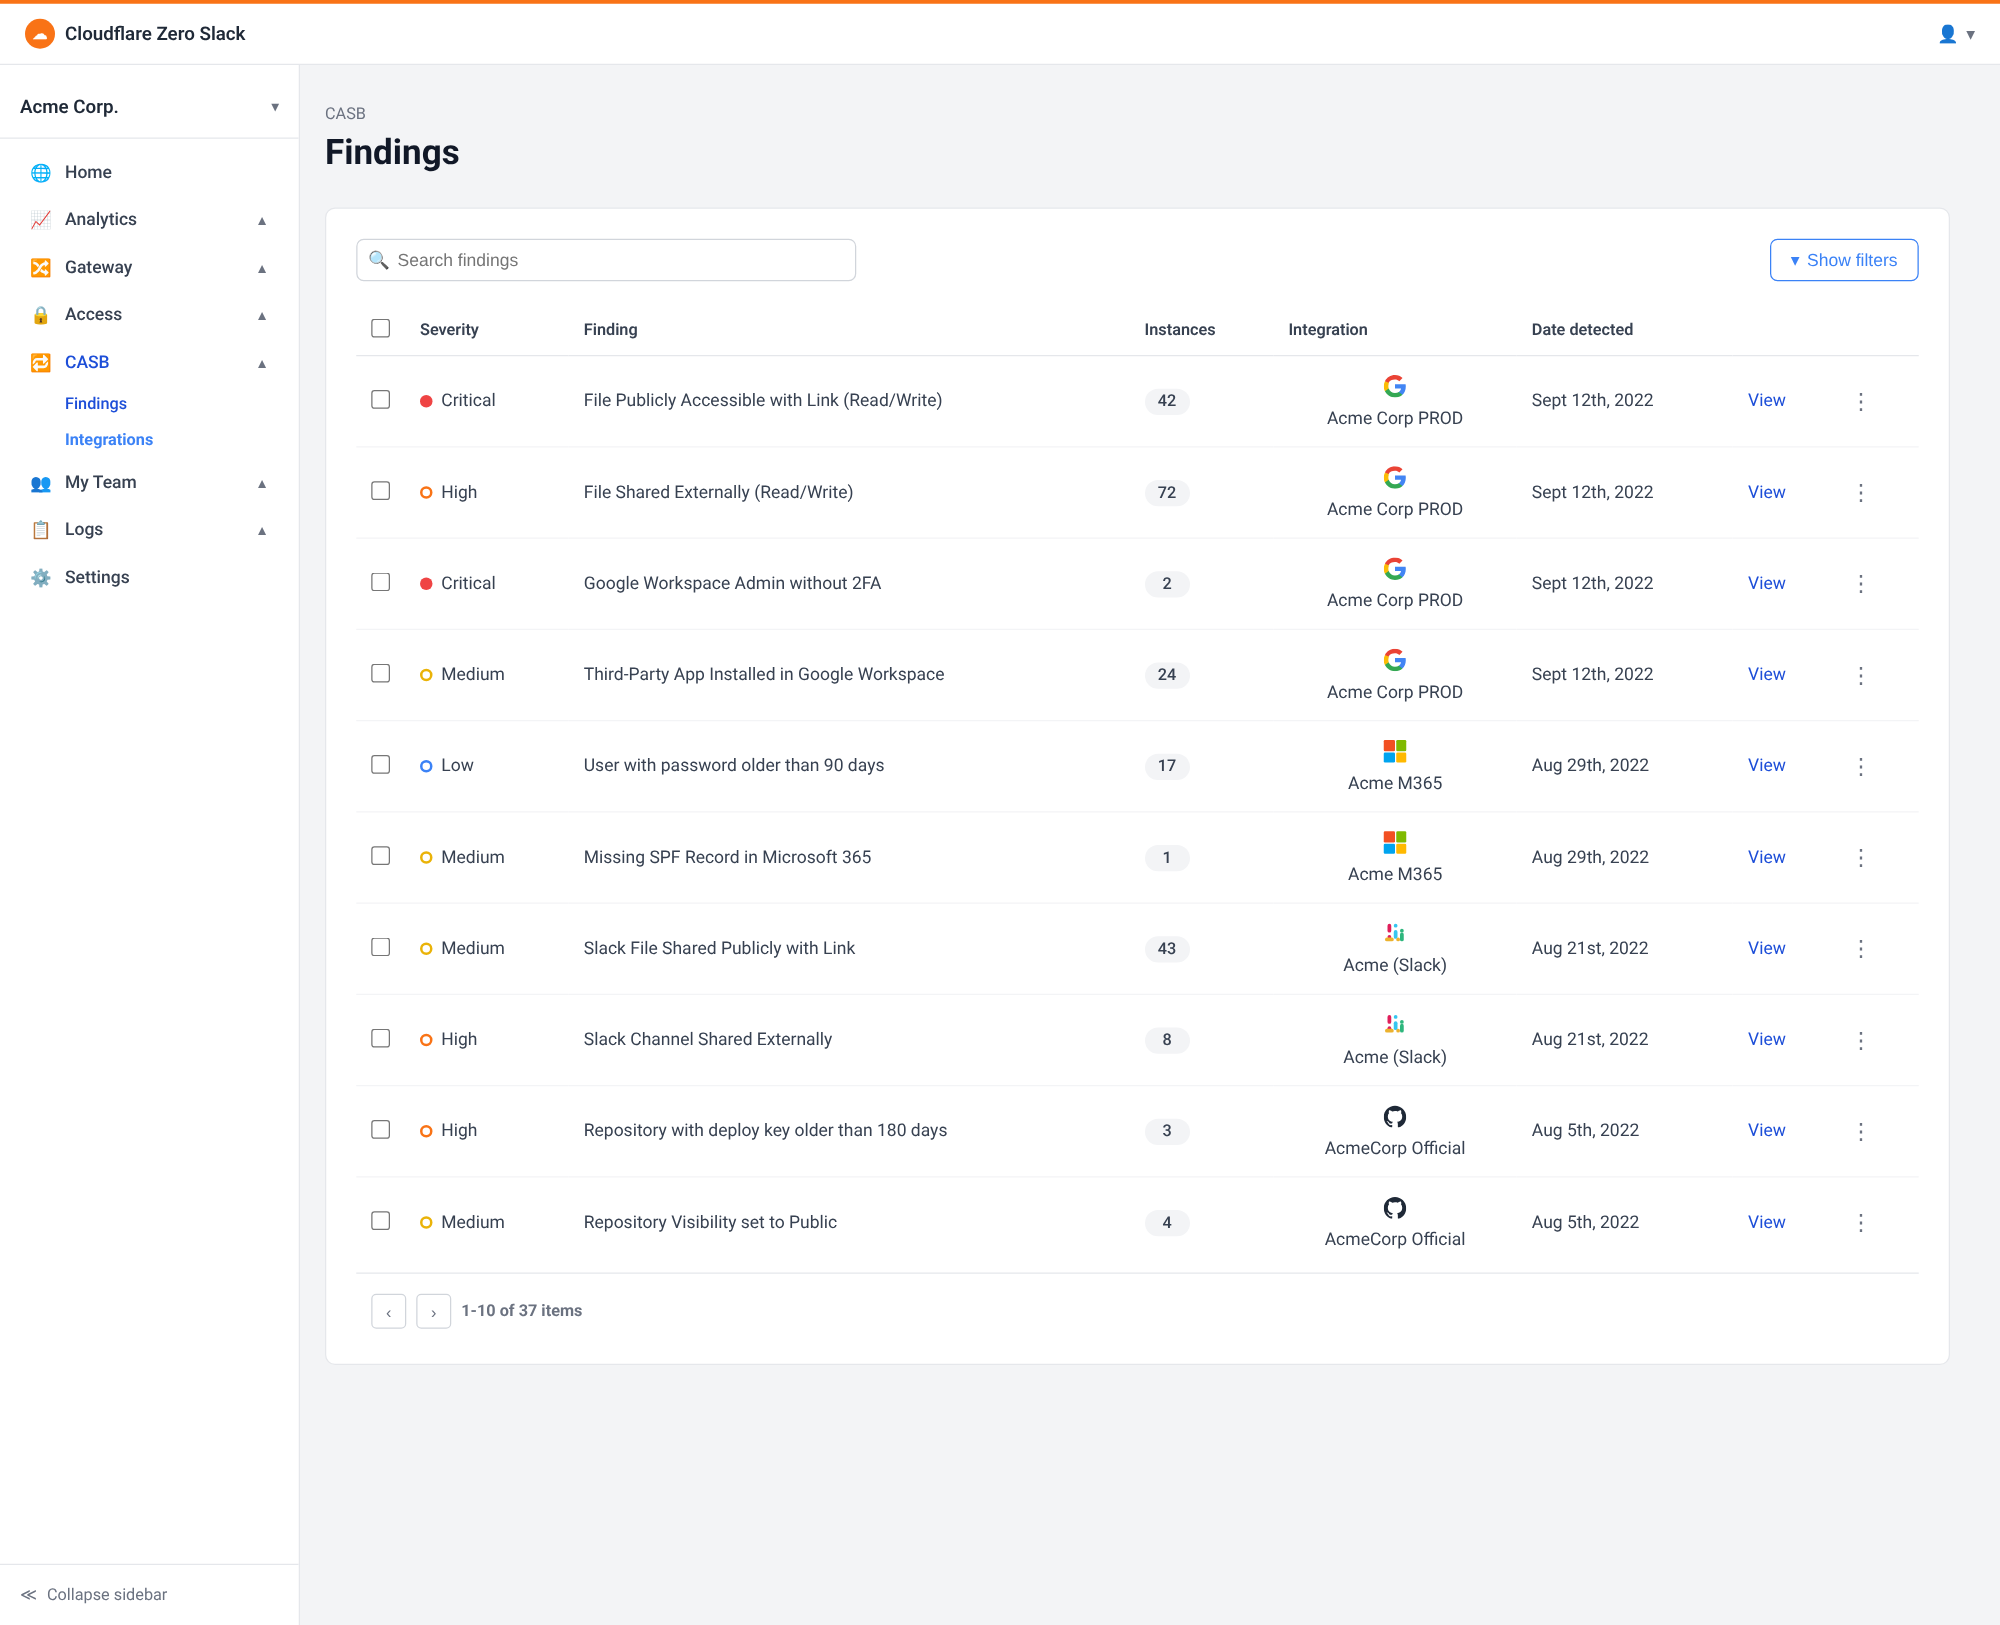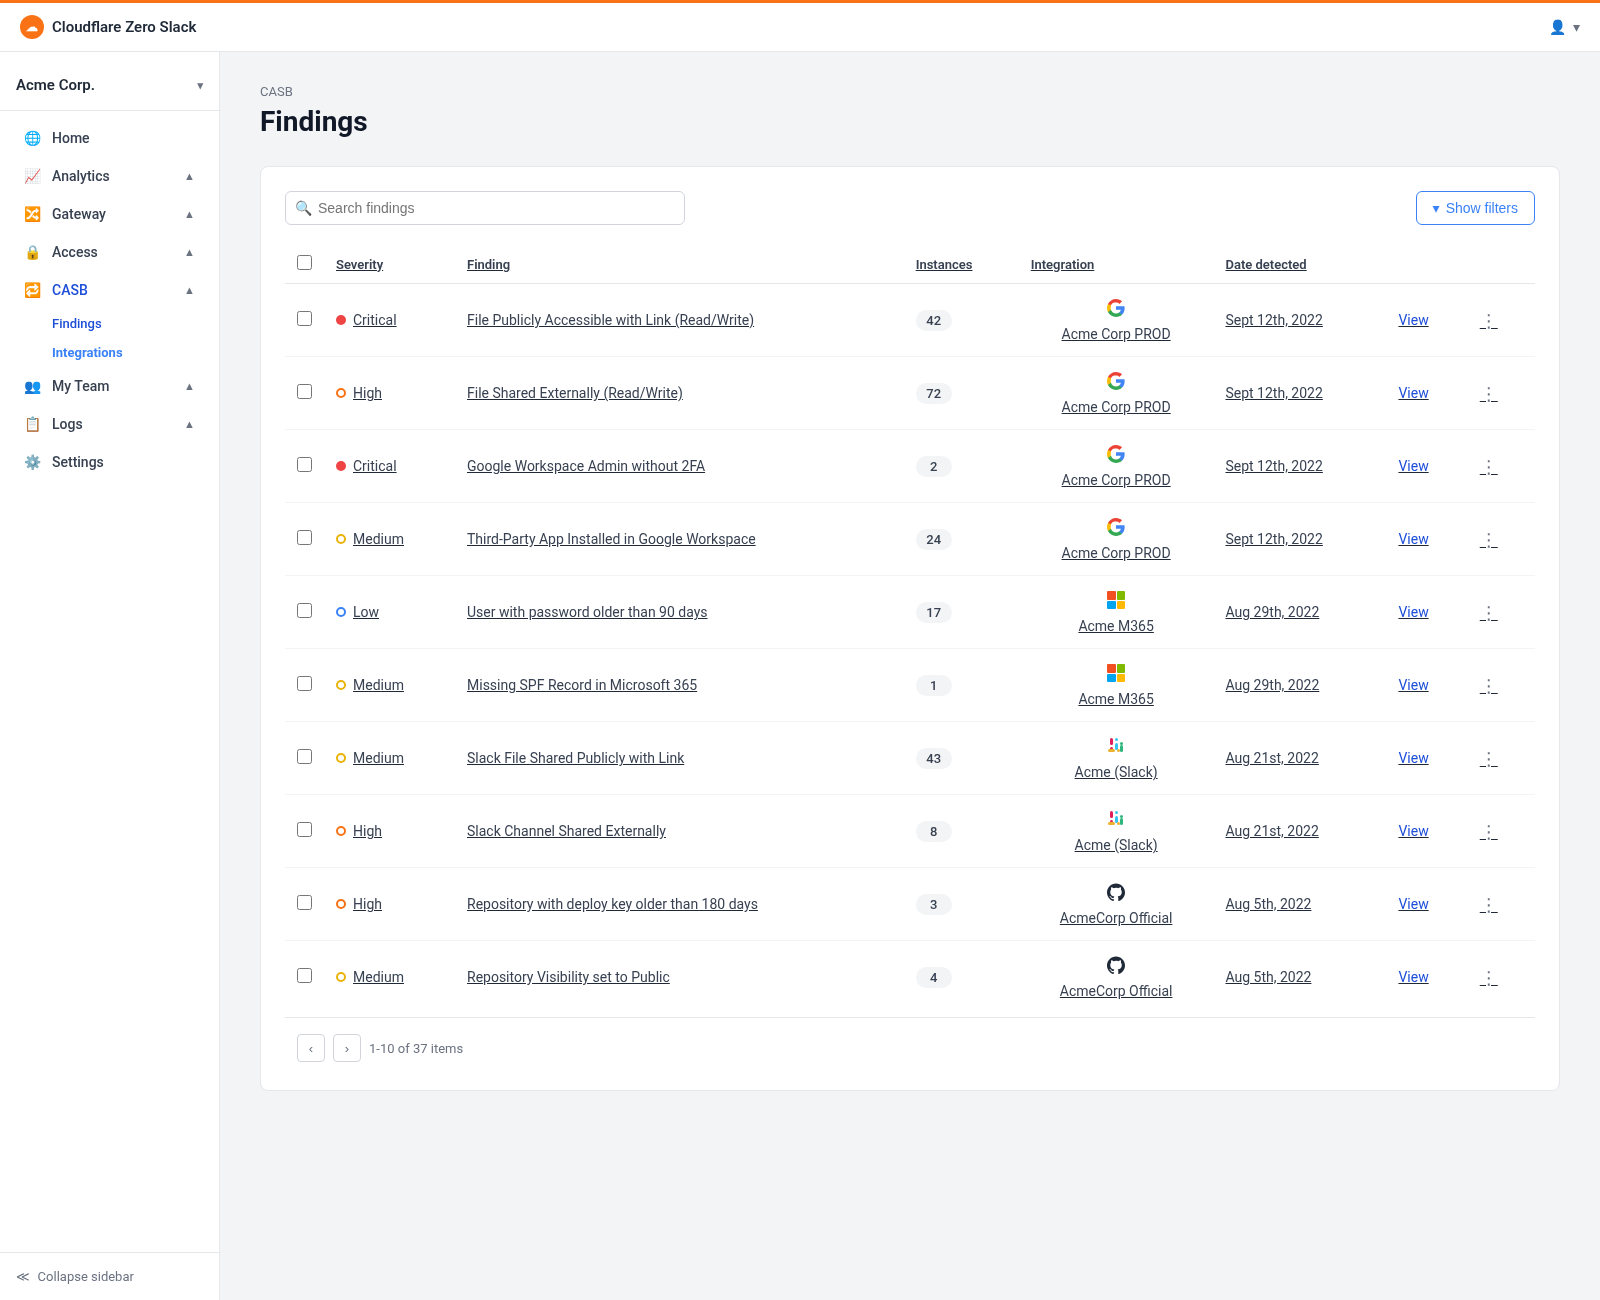--- a/index.html
+++ b/index.html
@@ -42,21 +42,21 @@
 
     
     .layout {
       display: flex;
       margin-top: 52px;
       min-height: calc(100vh - 52px);
     }
 
     
     .sidebar {
-      width: 220px;
+      width: 240px;
       background: #fff;
       border-right: 1px solid #e5e7eb;
       flex-shrink: 0;
       display: flex;
       flex-direction: column;
       padding-top: 16px;
       position: fixed;
       top: 52px;
       bottom: 0;
       left: 0;
@@ -206,21 +206,21 @@
       color: #6b7280;
       border-bottom: 2px solid transparent;
       margin-bottom: -1px;
     }
     .tab.active {
       color: #1d4ed8;
       border-bottom-color: #1d4ed8;
     }
 
     
-    .findings-table { width: 100%; border-collapse: collapse; text-decoration: underline; }
+    .findings-table { width: 100%; border-collapse: collapse; }
     .findings-table th {
       text-align: left;
       padding: 10px 12px;
       font-size: 13px;
       font-weight: 600;
       color: #374151;
       border-bottom: 1px solid #e5e7eb;
       background: #fff;
     }
     .findings-table td {
@@ -355,20 +355,21 @@
       border-radius: 4px;
       background: #fff;
       display: flex; align-items: center; justify-content: center;
       cursor: pointer;
       font-size: 13px;
       color: #6b7280;
     }
     .pagination-text {
       font-size: 13px;
       color: #6b7280;
+      font-weight: bold;
     }
 
     .date-cell { white-space: nowrap; color: #374151; }
   </style>
 </head>
 <body>
 
 <nav class="topnav">
   <div class="topnav-logo">
     <div class="cf-icon">☁</div>

